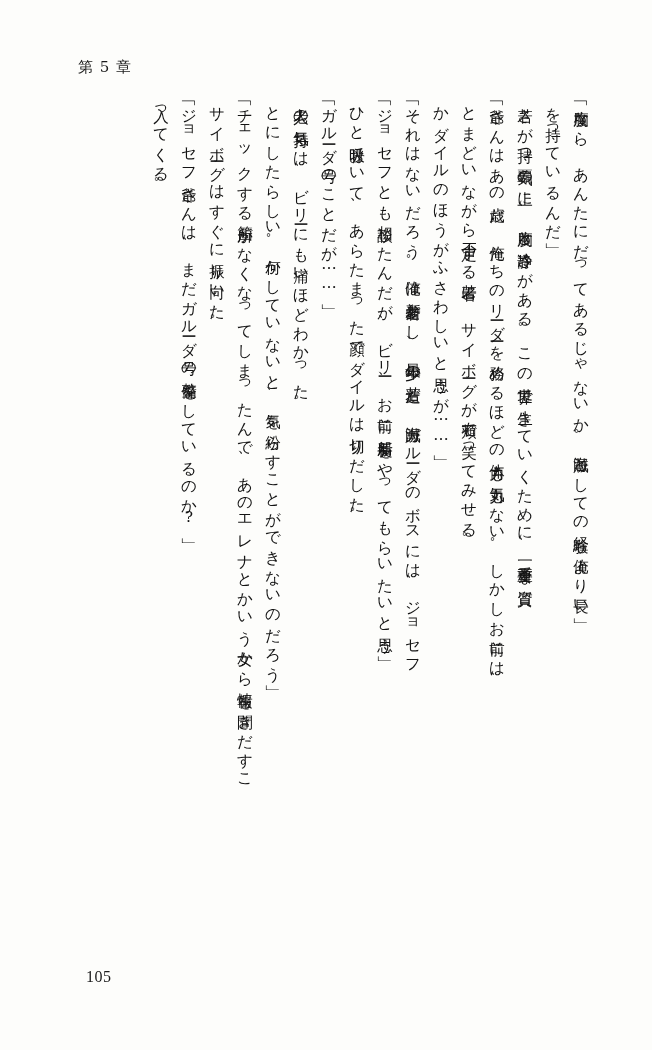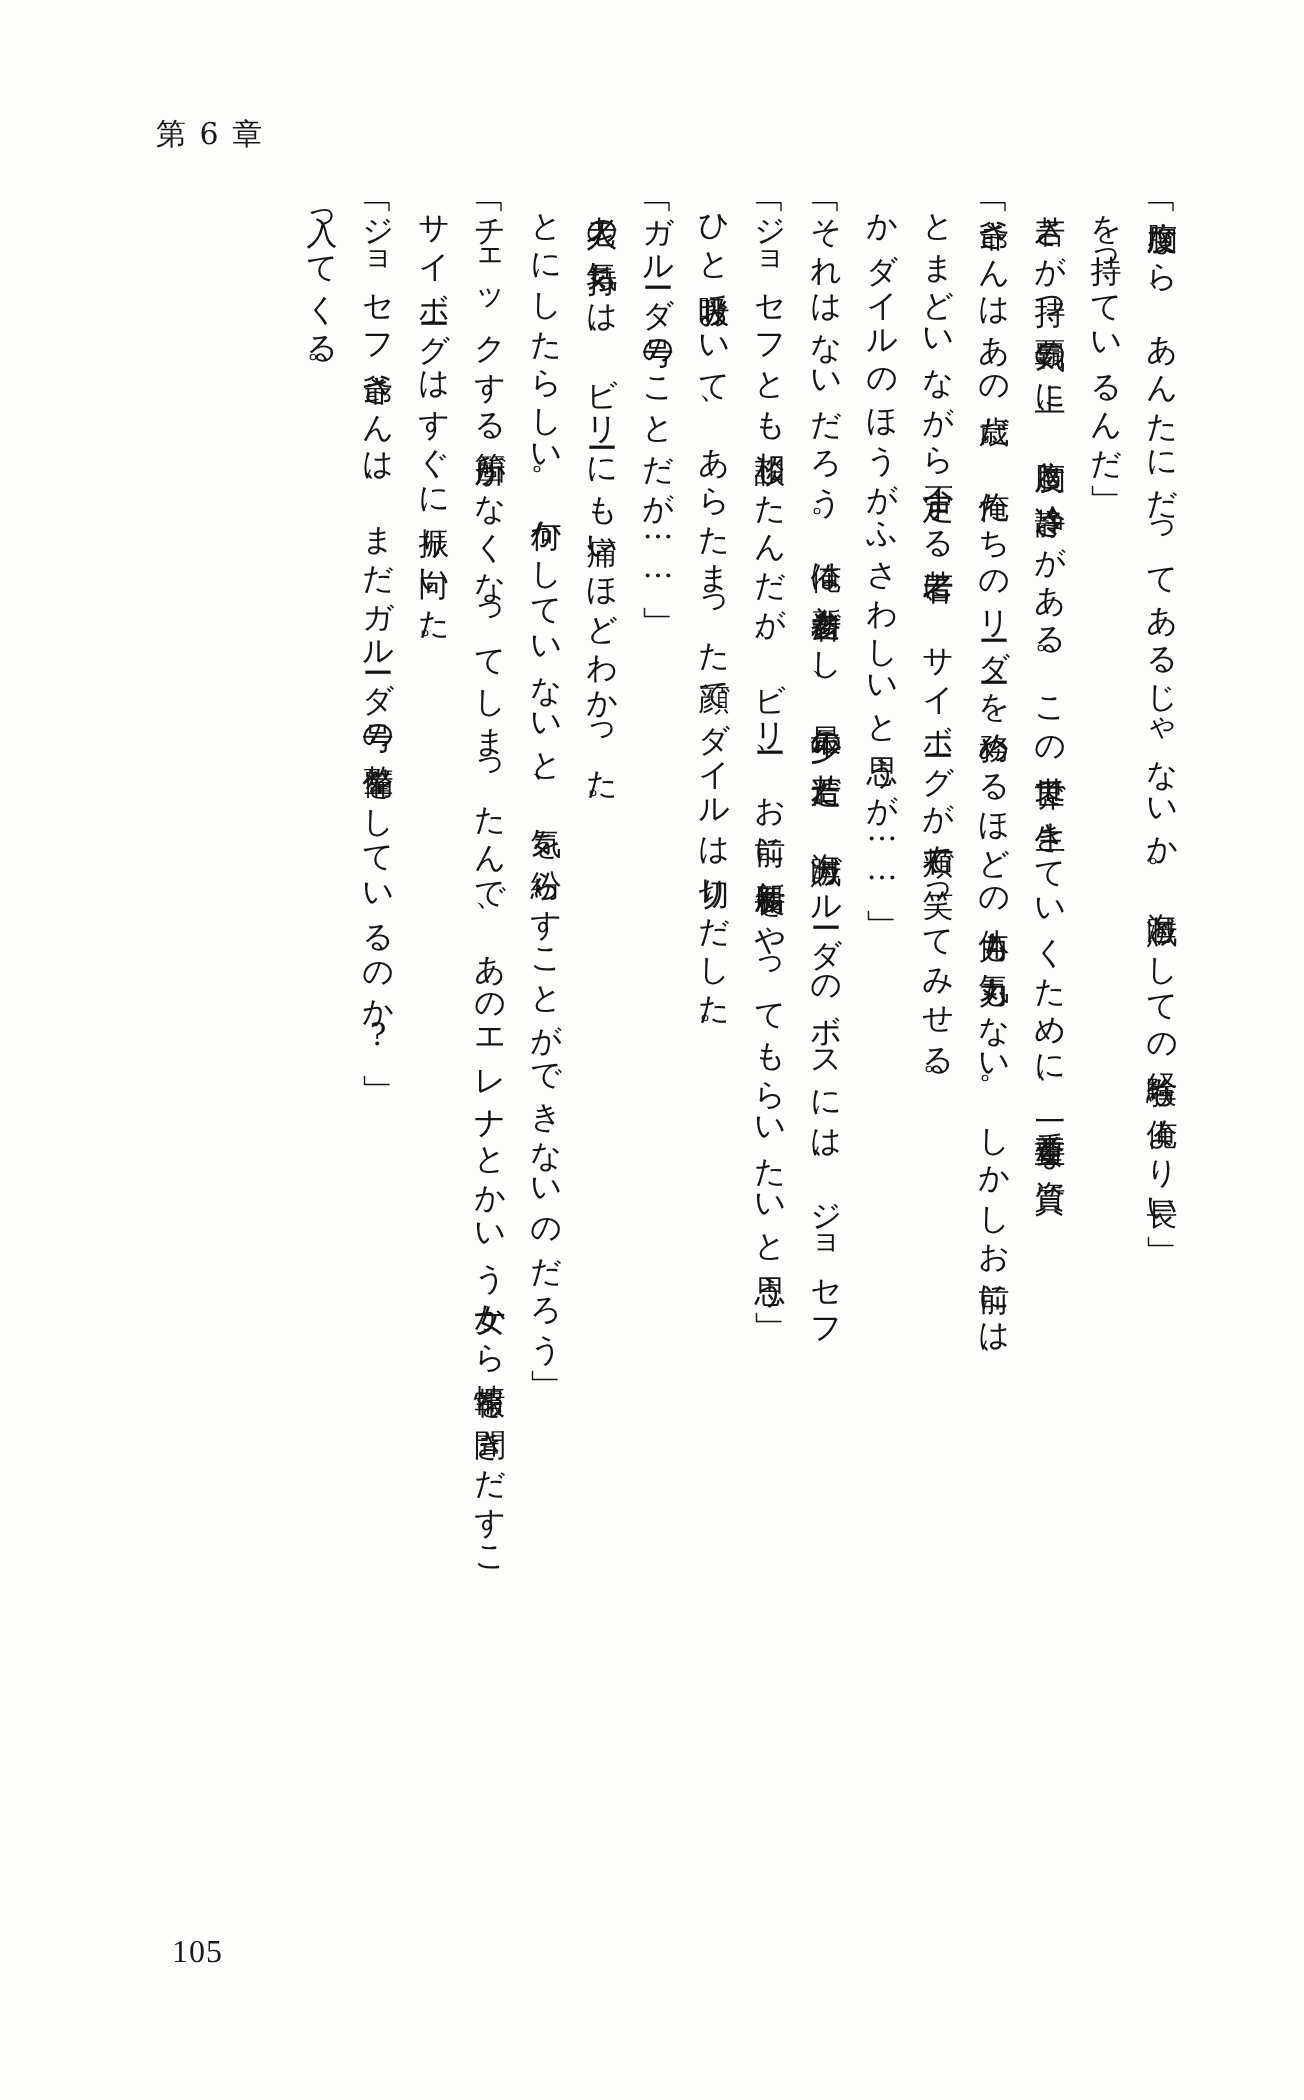--- a/index.html
+++ b/index.html
@@ -80,21 +80,21 @@
   
   .tcol {
     -webkit-font-smoothing: antialiased;
   }
 </style>
 </head>
 <body>
 
 <div class="page">
 
-  <div class="chapter-head">第 6 章</div>
+  <div class="chapter-head">第 5 章</div>
 
   <div class="text-block">
     <div class="tcol">入ってくる。</div>
     <div class="tcol">「ジョセフ爺さんは、まだガルーダ号の整備をしているのか?」</div>
     <div class="tcol">サイボーグはすぐに振り向いた。</div>
     <div class="tcol">「チェックする箇所がなくなってしまったんで、あのエレナとかいう女から情報を聞きだすこ</div>
     <div class="tcol">とにしたらしい。何かしていないと、気を紛らすことができないのだろう」</div>
     <div class="tcol">老人の気持ちは、ビリーにも痛いほどわかった。</div>
     <div class="tcol">「ガルーダ号のことだが……」</div>
     <div class="tcol">ひと呼吸おいて、あらたまった顔でダイルは切りだした。</div>

